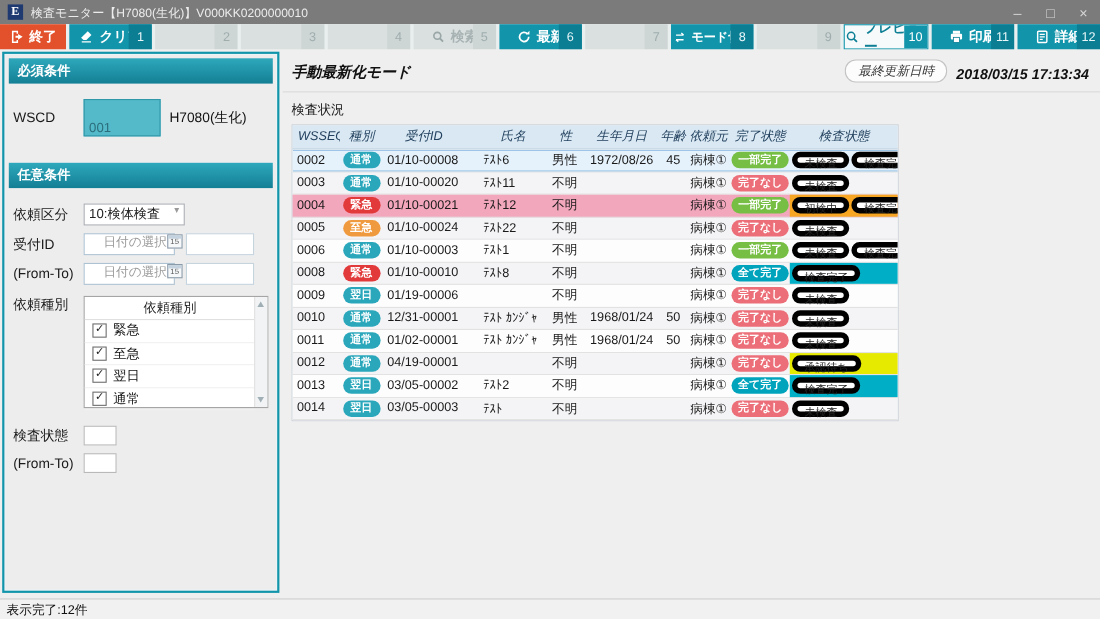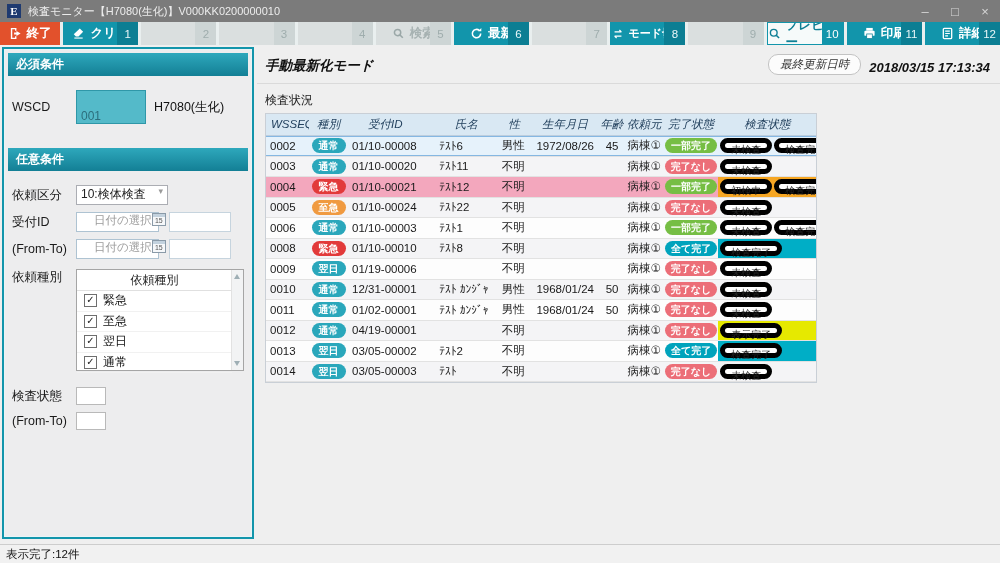--- a/index.html
+++ b/index.html
@@ -659,21 +659,21 @@
               <div class="tc col6 ac">
                 <span></span>
               </div>
               <div class="tc col7 ac">
                 <span>病棟①</span>
               </div>
               <div class="tc col8 ac">
                 <span class="pill d-none">完了なし</span>
               </div>
               <div class="tc col9 st bg-yellow">
-                <span class="spill">表示完了</span>
+                <span class="spill">承認待ち</span>
               </div>
             </div>
             <div class="trow">
               <div class="tc col0 al">
                 <span>0013</span>
               </div>
               <div class="tc col1 ac">
                 <span class="pill k-nextday">翌日</span>
               </div>
               <div class="tc col2 al">

